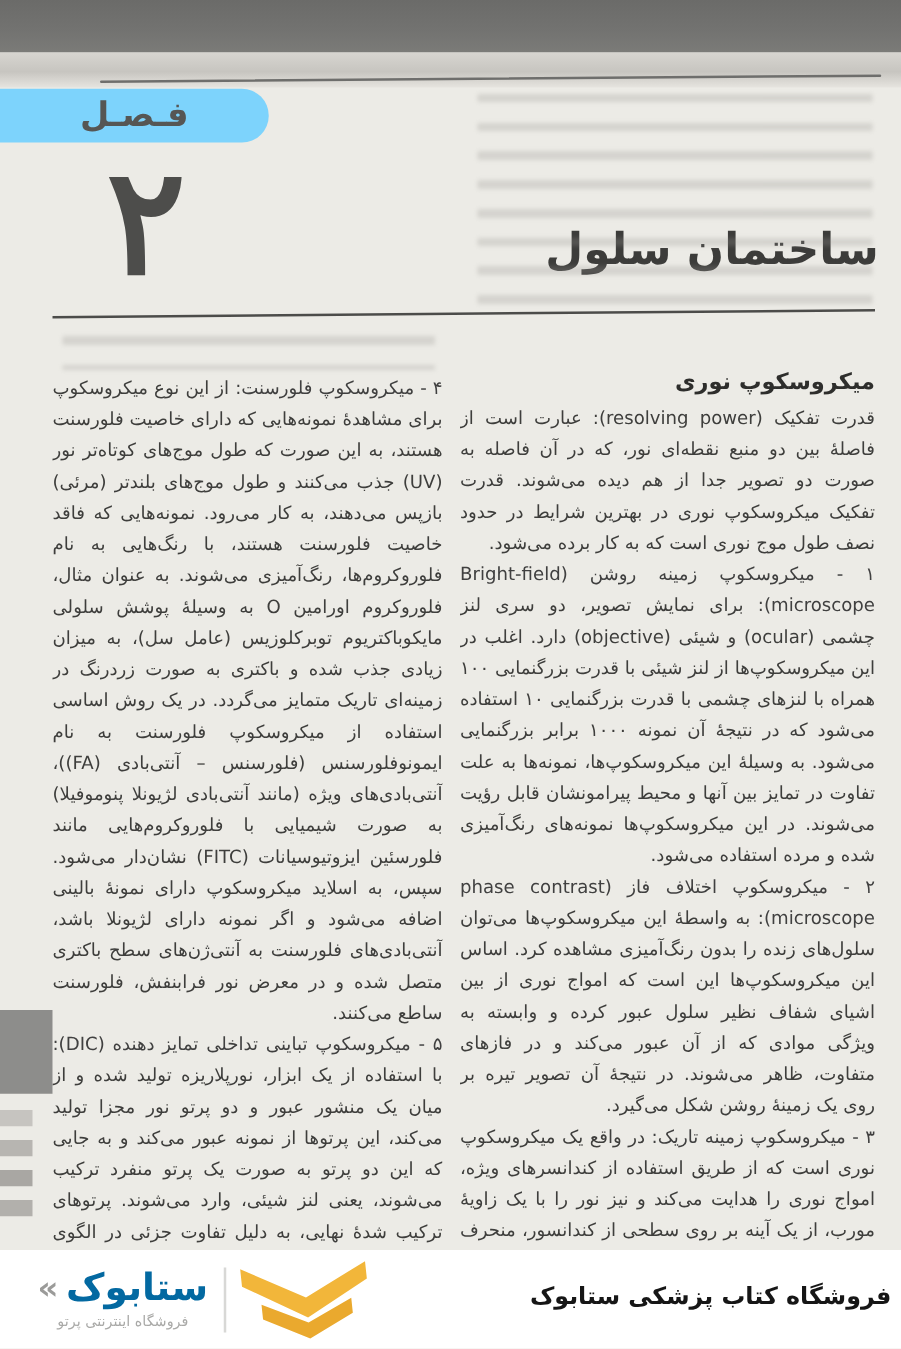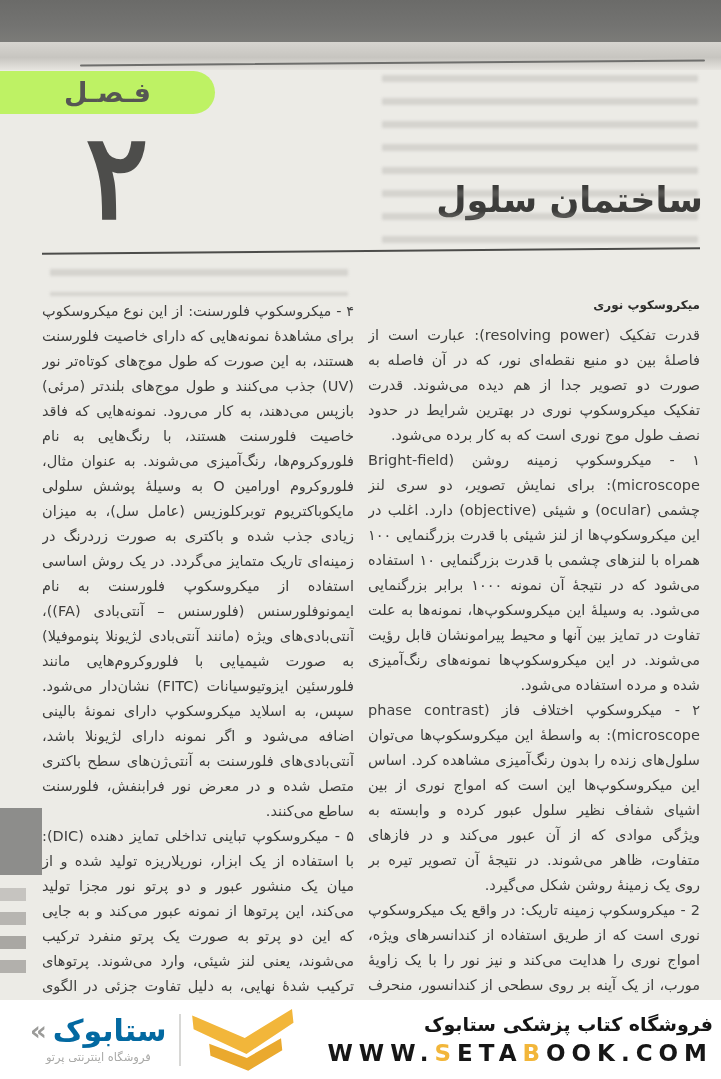--- a/index.html
+++ b/index.html
@@ -11,21 +11,21 @@
   }
   
   .top-dark{position:absolute;left:0;top:0;width:721px;height:42px;
     background:linear-gradient(180deg,#6b6b69 0%,#737371 60%,#7b7b78 100%);}
   .top-light{position:absolute;left:0;top:42px;width:721px;height:28px;
     background:linear-gradient(180deg,#d7d5d0 0%,#c7c5c0 55%,#e6e4df 100%);}
   .curl-line{position:absolute;left:80px;top:62px;width:625px;height:2px;
     background:#6e6e6c;transform:rotate(-0.45deg);border-radius:2px;}
   
   .chapter-box{position:absolute;left:0;top:71px;width:215px;height:43px;
-    background:#bef264;border-radius:0 22px 22px 0;
+    background:#7dd3fc;border-radius:0 22px 22px 0;
     display:flex;align-items:center;justify-content:center;}
   .chapter-box span{color:#565654;font-size:27px;font-weight:bold;letter-spacing:2px;}
   .chapter-number{position:absolute;left:62px;top:112px;width:110px;text-align:center;
     font-family:"DejaVu Serif","Liberation Serif",serif;
     font-size:118px;line-height:1.1;font-weight:bold;color:#4d4d4b;}
   .page-title{position:absolute;right:18px;top:180px;width:340px;text-align:right;
     direction:rtl;font-size:35px;font-weight:bold;color:#3c3c3a;}
   .head-rule{position:absolute;left:42px;top:250px;width:658px;height:2px;
     background:#4c4c4a;transform:rotate(-0.5deg);}
   
@@ -35,21 +35,21 @@
   .ghost-right{left:382px;top:68px;width:316px;height:180px;}
   .ghost-left{left:50px;top:262px;width:298px;height:34px;}
   
   .columns{position:absolute;left:42px;top:265px;width:658px;height:735px;
     display:flex;direction:rtl;gap:14px;overflow:hidden;}
   .col{direction:rtl;text-align:justify;color:#3e3e3c;
     font-size:14.5px;line-height:25px;overflow:hidden;}
   .col-right{width:332px;padding-top:28px;}
   .col-left{width:312px;padding-top:34px;}
   .col p{margin:0;}
-  .col h3{margin:14px 0 5px 0;font-size:12px;color:#2e2e2c;text-align:right;}
+  .col h3{margin:14px 0 5px 0;font-size:18px;color:#2e2e2c;text-align:right;}
   .col h3:first-child{margin-top:0;}
   .bold{font-weight:normal;color:#404040;}
   
   .edge-tab{position:absolute;left:0;}
   .tab-big{top:808px;width:42px;height:67px;background:#8d8d8b;}
   .tab-1{top:888px;width:26px;height:13px;background:#c6c4c0;}
   .tab-2{top:912px;width:26px;height:13px;background:#b7b5b1;}
   .tab-3{top:936px;width:26px;height:13px;background:#a9a7a3;}
   .tab-4{top:960px;width:26px;height:13px;background:#b2b0ac;}
   
@@ -84,21 +84,21 @@
 
 <div class="ghost ghost-right"></div>
 <div class="ghost ghost-left"></div>
 
 <div class="columns">
   <div class="col col-right">
       <h3>میکروسکوپ نوری</h3>
       <p><span>قدرت تفکیک (resolving power): عبارت است از فاصلهٔ بین دو منبع نقطه‌ای نور، که در آن فاصله به صورت دو تصویر جدا از هم دیده می‌شوند. قدرت تفکیک میکروسکوپ نوری در بهترین شرایط در حدود نصف طول موج نوری است که به کار برده می‌شود.</span></p>
       <p><span class="bold">۱ - میکروسکوپ زمینه روشن (Bright-field microscope):</span><span> برای نمایش تصویر، دو سری لنز چشمی (ocular) و شیئی (objective) دارد. اغلب در این میکروسکوپ‌ها از لنز شیئی با قدرت بزرگنمایی ۱۰۰ همراه با لنزهای چشمی با قدرت بزرگنمایی ۱۰ استفاده می‌شود که در نتیجهٔ آن نمونه ۱۰۰۰ برابر بزرگنمایی می‌شود. به وسیلهٔ این میکروسکوپ‌ها، نمونه‌ها به علت تفاوت در تمایز بین آنها و محیط پیرامونشان قابل رؤیت می‌شوند. در این میکروسکوپ‌ها نمونه‌های رنگ‌آمیزی شده و مرده استفاده می‌شود.</span></p>
       <p><span class="bold">۲ - میکروسکوپ اختلاف فاز (phase contrast microscope):</span><span> به واسطهٔ این میکروسکوپ‌ها می‌توان سلول‌های زنده را بدون رنگ‌آمیزی مشاهده کرد. اساس این میکروسکوپ‌ها این است که امواج نوری از بین اشیای شفاف نظیر سلول عبور کرده و وابسته به ویژگی موادی که از آن عبور می‌کند و در فازهای متفاوت، ظاهر می‌شوند. در نتیجهٔ آن تصویر تیره بر روی یک زمینهٔ روشن شکل می‌گیرد.</span></p>
-      <p><span class="bold">2 - میکروسکوپ زمینه تاریک:</span><span> در واقع یک میکروسکوپ نوری است که از طریق استفاده از کندانسرهای ویژه، امواج نوری را هدایت می‌کند و نیز نور را با یک زاویهٔ مورب، از یک آینه بر روی سطحی از کندانسور، منحرف می‌کند. بدین طریق پدیدهٔ</span></p>
+      <p><span class="bold">۳ - میکروسکوپ زمینه تاریک:</span><span> در واقع یک میکروسکوپ نوری است که از طریق استفاده از کندانسرهای ویژه، امواج نوری را هدایت می‌کند و نیز نور را با یک زاویهٔ مورب، از یک آینه بر روی سطحی از کندانسور، منحرف می‌کند. بدین طریق پدیدهٔ</span></p>
     </div>
   <div class="col col-left">
       <p><span class="bold">۴ - میکروسکوپ فلورسنت:</span><span> از این نوع میکروسکوپ برای مشاهدهٔ نمونه‌هایی که دارای خاصیت فلورسنت هستند، به این صورت که طول موج‌های کوتاه‌تر نور (UV) جذب می‌کنند و طول موج‌های بلندتر (مرئی) بازپس می‌دهند، به کار می‌رود. نمونه‌هایی که فاقد خاصیت فلورسنت هستند، با رنگ‌هایی به نام فلوروکروم‌ها، رنگ‌آمیزی می‌شوند. به عنوان مثال، فلوروکروم اورامین O به وسیلهٔ پوشش سلولی مایکوباکتریوم توبرکلوزیس (عامل سل)، به میزان زیادی جذب شده و باکتری به صورت زردرنگ در زمینه‌ای تاریک متمایز می‌گردد. در یک روش اساسی استفاده از میکروسکوپ فلورسنت به نام ایمونوفلورسنس (فلورسنس – آنتی‌بادی (FA))، آنتی‌بادی‌های ویژه (مانند آنتی‌بادی لژیونلا پنوموفیلا) به صورت شیمیایی با فلوروکروم‌هایی مانند فلورسئین ایزوتیوسیانات (FITC) نشان‌دار می‌شود. سپس، به اسلاید میکروسکوپ دارای نمونهٔ بالینی اضافه می‌شود و اگر نمونه دارای لژیونلا باشد، آنتی‌بادی‌های فلورسنت به آنتی‌ژن‌های سطح باکتری متصل شده و در معرض نور فرابنفش، فلورسنت ساطع می‌کنند.</span></p>
       <p><span class="bold">۵ - میکروسکوپ تباینی تداخلی تمایز دهنده (DIC):</span><span> با استفاده از یک ابزار، نورپلاریزه تولید شده و از میان یک منشور عبور و دو پرتو نور مجزا تولید می‌کند، این پرتوها از نمونه عبور می‌کند و به جایی که این دو پرتو به صورت یک پرتو منفرد ترکیب می‌شوند، یعنی لنز شیئی، وارد می‌شوند. پرتوهای ترکیب شدهٔ نهایی، به دلیل تفاوت جزئی در الگوی شکست موادی که هر پرتو عبور می‌کند، هماهنگ نبوده و یک اثر تداخلی ایجاد می‌کنند که باعث نشان‌دادن تفاوت‌های ساختمانی سلول، به صورت سه‌بعدی می‌شود و برای بررسی سلول‌های رنگ نشده</span></p>
     </div>
 </div>
 
 <div class="edge-tab tab-big"></div>
 <div class="edge-tab tab-1"></div>
 <div class="edge-tab tab-2"></div>
@@ -115,15 +115,14 @@
       <span class="logo-tagline">فروشگاه اینترنتی پرتو</span>
     </span>
     <span class="logo-divider"></span>
     <svg width="104" height="64" viewBox="0 0 104 64" style="transform:rotate(-6deg);">
       <polygon points="2,2 52,30 102,6 102,20 52,46 2,16" fill="#f2b63a"></polygon>
       <polygon points="16,32 52,50 88,34 88,46 52,63 16,44" fill="#eaa92e"></polygon>
     </svg>
   </div>
   <div class="footer-right">
     <div class="store-name">فروشگاه کتاب پزشکی ستابوک</div>
-    <div class="footer-url"><span style="color: rgb(22, 22, 22);">WWW.</span><span style="color: rgb(242, 182, 58);">S</span><span style="color: rgb(22, 22, 22);">ETA</span><span style="color: rgb(242, 182, 58);">B</span><span style="color: rgb(22, 22, 22);">OOK.COM</span></div>
   </div>
 </div>
 
 </body></html>

